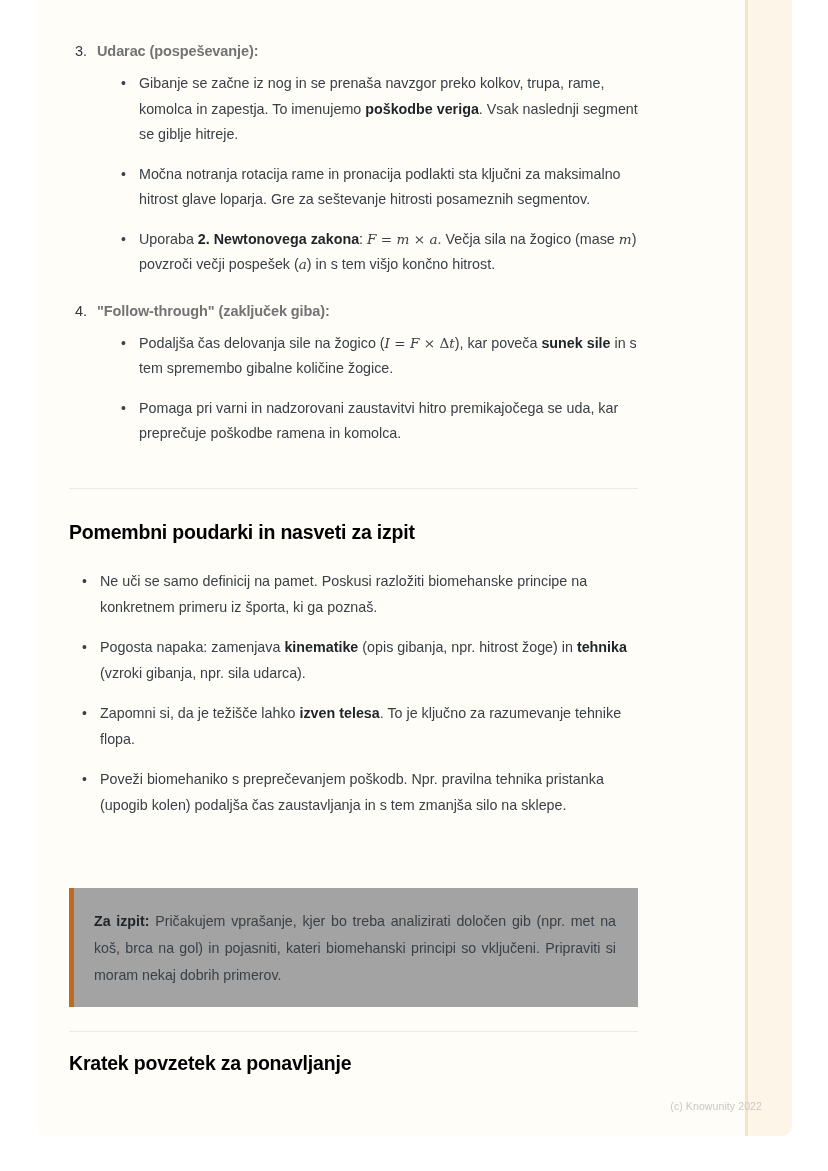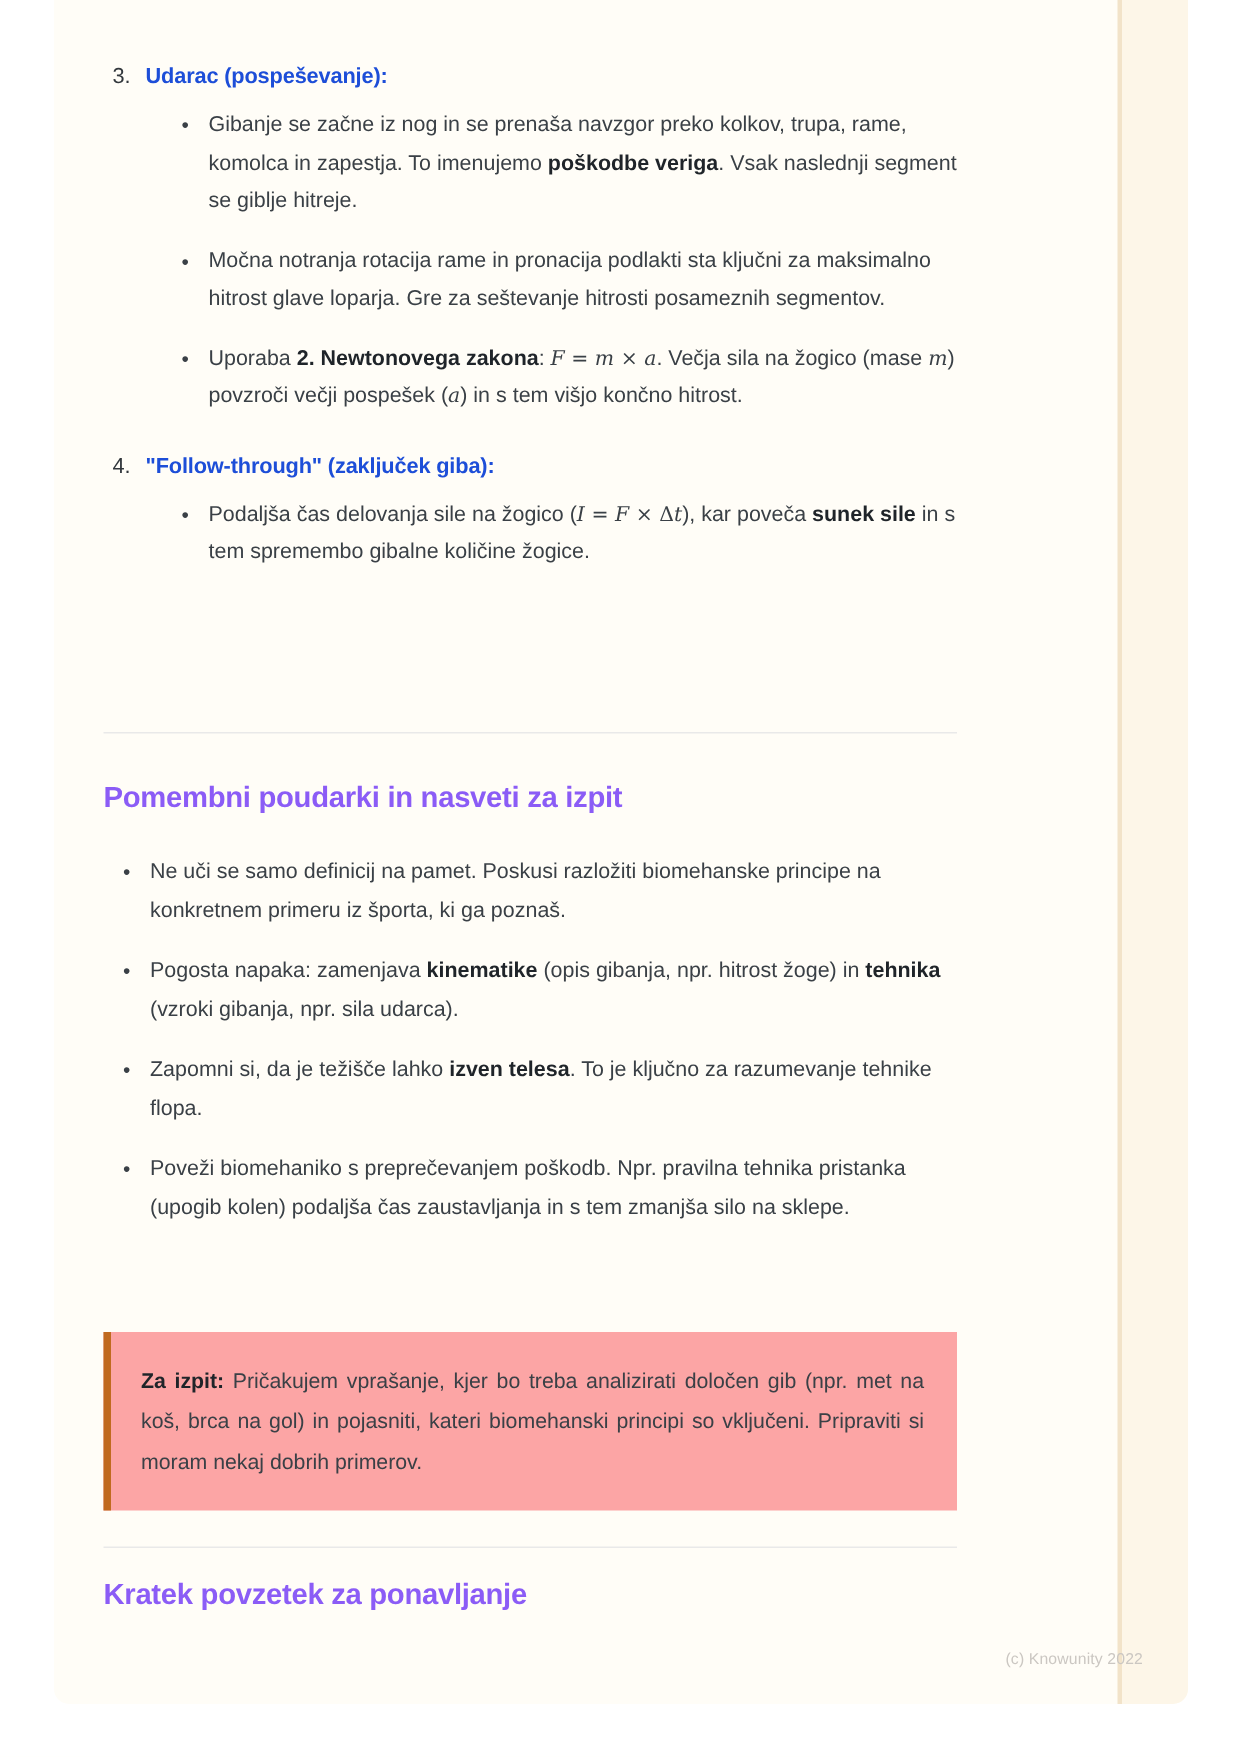--- a/index.html
+++ b/index.html
@@ -70,21 +70,21 @@
     top: 0;
     font-size: 14.5px;
     line-height: 22px;
     color: #32373c;
     font-weight: 400;
   }
   .step-title {
     font-size: 14.5px;
     line-height: 22px;
     font-weight: 700;
-    color: #1d4ed8;
+    color: #737373;
     letter-spacing: -0.1px;
   }
 
   
   ul.bullets {
     list-style: none;
     margin: 8px 0 0 0;
     padding: 0;
   }
   ul.bullets > li {
@@ -153,28 +153,28 @@
     background: #e9e9e9;
     margin: 0;
     width: 569px;
   }
 
   
   h2.section-heading {
     font-size: 19.5px;
     line-height: 26px;
     font-weight: 700;
-    color: #8b5cf6;
+    color: #000000;
     margin: 0;
     letter-spacing: -0.2px;
   }
 
   
   .callout {
-    background: #fca5a5;
+    background: #a3a3a3;
     border-left: 5px solid #c06a1f;
     padding: 20px 22px 18px 20px;
     box-sizing: border-box;
     width: 569px;
   }
   .callout p {
     margin: 0;
     font-size: 14.2px;
     line-height: 27px;
     color: #3a4046;
@@ -214,20 +214,21 @@
             <li>Močna notranja rotacija rame in pronacija podlakti sta ključni za maksimalno hitrost glave loparja. Gre za seštevanje hitrosti posameznih segmentov.</li>
             <li>Uporaba <strong>2. Newtonovega zakona</strong>: <span class="math">F <span class="op">=</span> m <span class="op">×</span> a</span>. Večja sila na žogico (mase <span class="math">m</span>) povzroči večji pospešek (<span class="math">a</span>) in s tem višjo končno hitrost.</li>
           </ul>
       </li>
 
       <li style="margin-top:22px;">
         <span class="step-num">4.</span>
         <span class="step-title">"Follow-through" (zaključek giba):</span>
         <ul class="bullets">
             <li>Podaljša čas delovanja sile na žogico (<span class="math">I <span class="op">=</span> F <span class="op">×</span> <span class="op">Δ</span>t</span>), kar poveča <strong>sunek sile</strong> in s tem spremembo gibalne količine žogice.</li>
+            <li>Pomaga pri varni in nadzorovani zaustavitvi hitro premikajočega se uda, kar preprečuje poškodbe ramena in komolca.</li>
           </ul>
       </li>
 
     </ol>
 
     <div class="divider at" style="top:488px; left:0;"></div>
 
     <h2 class="section-heading at" style="top:519px; left:0;">Pomembni poudarki in nasveti za izpit</h2>
 
     <ul class="tips at" style="top:553px; left:4px; width:570px;">

